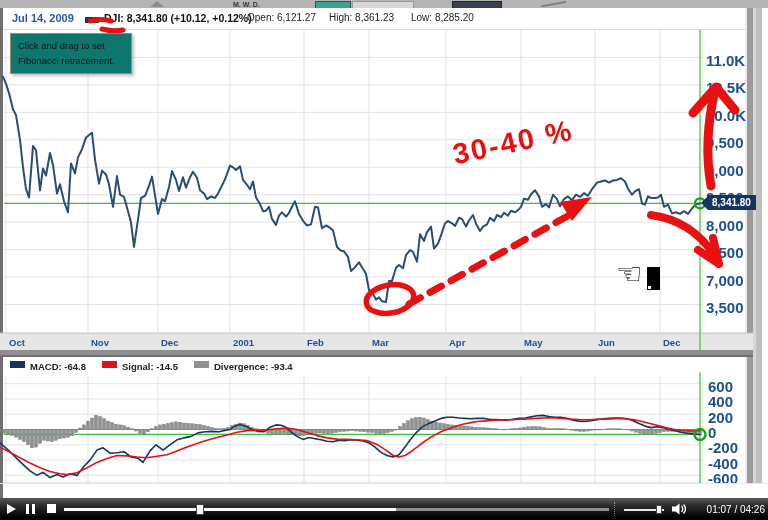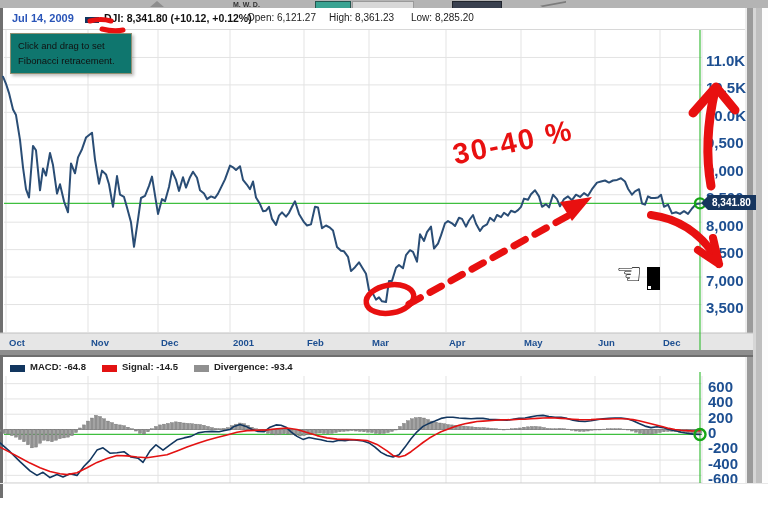--- a/index.html
+++ b/index.html
@@ -32,21 +32,21 @@
   #tooltip{position:absolute;left:10px;top:33px;width:106px;background:#0f766e;
     border:1px solid #8f8f72;box-shadow:2px 2px 3px rgba(0,0,0,.25);
     font-size:9.5px;line-height:1.55;color:#111;padding:5px 7px;}
   
   #price-tag{position:absolute;left:708px;top:196px;background:#16355e;color:#fff;
     font-size:10px;font-weight:bold;padding:2px 5px 2px 4px;white-space:nowrap;text-align:right;}
   #price-tag:before{content:"";position:absolute;left:-7px;top:1px;border:7px solid transparent;
     border-right-color:#16355e;border-left:none;}
   
   #macd-legend{position:absolute;left:10px;top:359px;height:14px;display:flex;align-items:center;gap:16px;}
-  .lg-item{display:flex;align-items:flex-end;gap:5px;font-size:9.5px;font-weight:bold;color:#222;}
+  .lg-item{display:flex;align-items:flex-start;gap:5px;font-size:9.5px;font-weight:bold;color:#222;}
   .lg-swatch{width:15px;height:7px;display:inline-block;}
   
   #pct-label{position:absolute;left:452px;top:126px;color:#e81010;font-size:29px;font-weight:bold;
     transform:rotate(-12deg);letter-spacing:2px;white-space:nowrap;}
   
   #hand-cursor{position:absolute;left:618px;top:262px;width:48px;height:34px;}
   #hand-box{position:absolute;left:29px;top:5px;width:13px;height:23px;background:#000;}
   #hand-box i{position:absolute;left:1px;bottom:1px;width:3px;height:3px;background:#fff;}
   #hand-glyph{position:absolute;left:-2px;top:-6px;font-size:30px;color:#000;font-family:"DejaVu Sans",sans-serif;}
   
@@ -393,14 +393,35 @@
 
   <div id="hand-cursor">
     <div id="hand-box">
         <i></i>
       </div>
     <span id="hand-glyph">☜</span>
   </div>
 
   <div id="bottom-chrome"></div>
 
+  <div id="player">
+    <div id="btn-play"></div>
+    <div id="btn-pause">
+        <span></span>
+        <span></span>
+      </div>
+    <div id="btn-stop"></div>
+    <div id="track">
+      <div id="track-played" style="width: 332.45px;"></div>
+      <div id="track-handle" style="left: 132.25px;"></div>
+    </div>
+    <div id="vol-sep"></div>
+    <div id="vol-track"></div>
+    <div id="vol-handle"></div>
+    <svg id="speaker" width="14" height="12" viewBox="0 0 14 12">
+      <polygon points="0,3.5 3.5,3.5 7.5,0.5 7.5,11.5 3.5,8.5 0,8.5" fill="#fff"></polygon>
+      <path d="M9.5,3 q2.5,3 0,6" stroke="#fff" stroke-width="1.3" fill="none"></path>
+      <path d="M11.5,1.5 q4,4.5 0,9" stroke="#fff" stroke-width="1.3" fill="none"></path>
+    </svg>
+    <span id="time-display">01:07 / 04:26</span>
+  </div>
 
 </div>
 
 </body></html>

